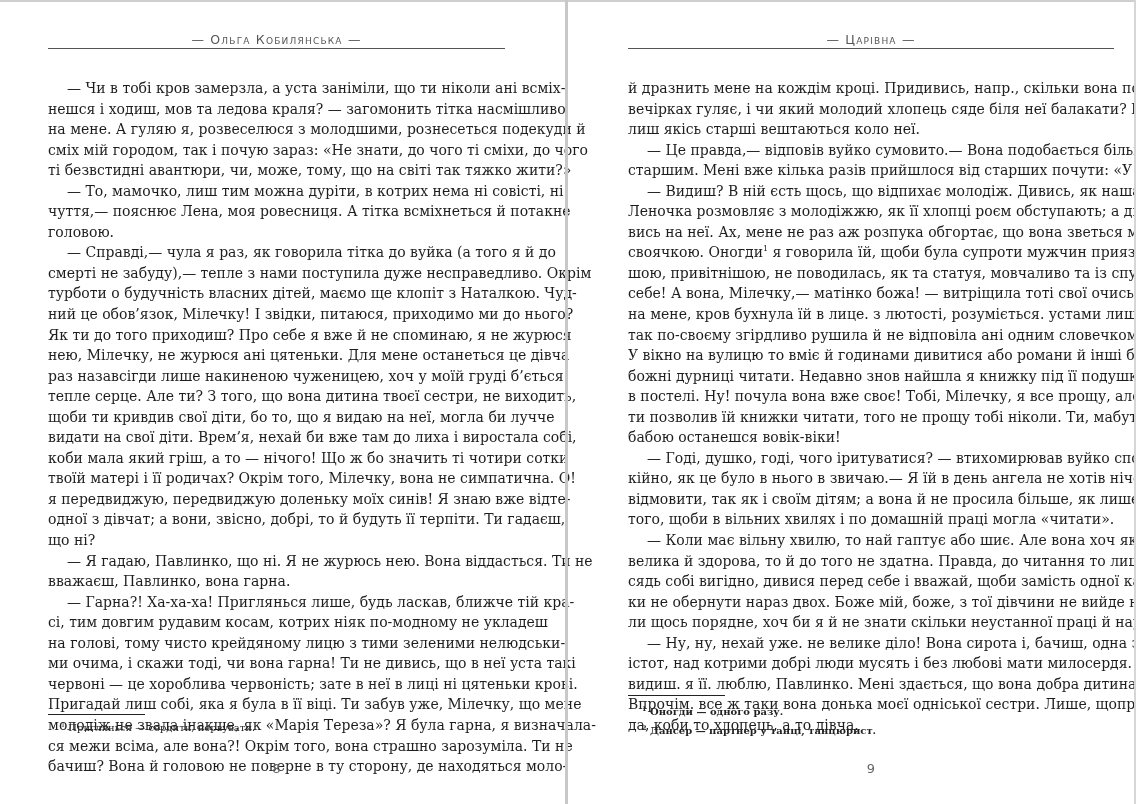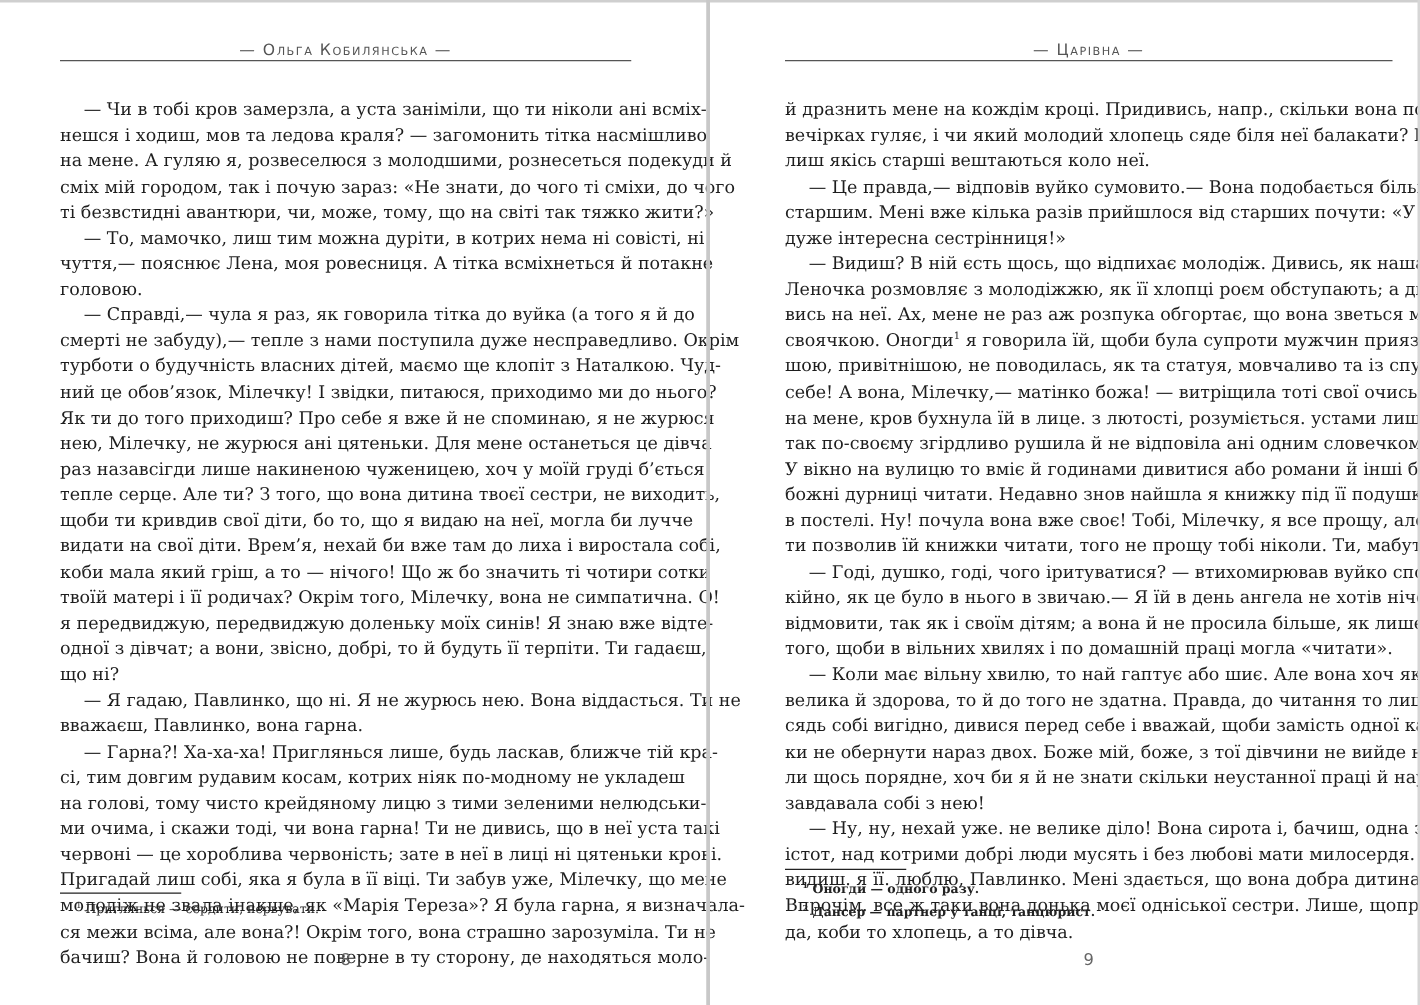--- a/index.html
+++ b/index.html
@@ -91,43 +91,42 @@
 
 <div class="page right">
   <div class="runhead" style="left:60px; width:486px;">— Царівна —</div>
   <div class="headrule" style="left:60px; width:486px;"></div>
   <div class="body-text" id="right-body" style="left:60px; width:486px;">
       <span class="ln"><span>й дразнить мене на кождім кроці. Придивись, напр., скільки вона по</span></span>
       <span class="ln"><span>вечірках гуляє, і чи який молодий хлопець сяде біля неї балакати? Все</span></span>
       <span class="ln last"><span>лиш якісь старші вештаються коло неї.</span></span>
       <span class="ln ind"><span>— Це правда,— відповів вуйко сумовито.— Вона подобається більше</span></span>
       <span class="ln"><span>старшим. Мені вже кілька разів прийшлося від старших почути: «У вас</span></span>
-      <span class="ln last"><span>дуже інтересна сестрінниця!»</span></span>
       <span class="ln ind"><span>— Видиш? В ній єсть щось, що відпихає молодіж. Дивись, як наша</span></span>
       <span class="ln"><span>Леночка розмовляє з молодіжжю, як її хлопці роєм обступають; а ди-</span></span>
       <span class="ln"><span>вись на неї. Ах, мене не раз аж розпука обгортає, що вона зветься моєю</span></span>
       <span class="ln"><span>своячкою. Оногди</span><sup>1</sup><span> я говорила їй, щоби була супроти мужчин приязні-</span></span>
       <span class="ln"><span>шою, привітнішою, не поводилась, як та статуя, мовчаливо та із спу-</span></span>
       <span class="ln"><span>себе! А вона, Мілечку,— матінко божа! — витріщила тоті свої очиська</span></span>
       <span class="ln"><span>на мене, кров бухнула їй в лице. з лютості, розуміється. устами лише</span></span>
       <span class="ln"><span>так по-своєму згірдливо рушила й не відповіла ані одним словечком!</span></span>
       <span class="ln"><span>У вікно на вулицю то вміє й годинами дивитися або романи й інші без-</span></span>
       <span class="ln"><span>божні дурниці читати. Недавно знов найшла я книжку під її подушкою</span></span>
       <span class="ln"><span>в постелі. Ну! почула вона вже своє! Тобі, Мілечку, я все прощу, але що</span></span>
       <span class="ln"><span>ти позволив їй книжки читати, того не прощу тобі ніколи. Ти, мабуть,</span></span>
+      <span class="ln last"><span>бабою останешся вовік-віки!</span></span>
       <span class="ln ind"><span>— Годі, душко, годі, чого іритуватися? — втихомирював вуйко спо-</span></span>
       <span class="ln"><span>кійно, як це було в нього в звичаю.— Я їй в день ангела не хотів нічого</span></span>
       <span class="ln"><span>відмовити, так як і своїм дітям; а вона й не просила більше, як лише</span></span>
       <span class="ln last"><span>того, щоби в вільних хвилях і по домашній праці могла «читати».</span></span>
       <span class="ln ind"><span>— Коли має вільну хвилю, то най гаптує або шиє. Але вона хоч яка</span></span>
       <span class="ln"><span>велика й здорова, то й до того не здатна. Правда, до читання то лиш</span></span>
       <span class="ln"><span>сядь собі вигідно, дивися перед себе і вважай, щоби замість одної карт-</span></span>
       <span class="ln"><span>ки не обернути нараз двох. Боже мій, боже, з тої дівчини не вийде ніко-</span></span>
       <span class="ln"><span>ли щось порядне, хоч би я й не знати скільки неустанної праці й науки</span></span>
-      <span class="ln last"><span>завдавала собі з нею!</span></span>
       <span class="ln ind"><span>— Ну, ну, нехай уже. не велике діло! Вона сирота і, бачиш, одна з тих</span></span>
       <span class="ln"><span>істот, над котрими добрі люди мусять і без любові мати милосердя. Я.</span></span>
       <span class="ln"><span>видиш. я її. люблю, Павлинко. Мені здається, що вона добра дитина.</span></span>
       <span class="ln"><span>Впрочім. все ж таки вона донька моєї одніської сестри. Лише, щоправ-</span></span>
       <span class="ln last"><span>да, коби то хлопець, а то дівча.</span></span>
     </div>
   <div class="fnrule" style="left:60px; top:695px;"></div>
   <div class="footnotes" id="right-fn" style="left:74px; top:702px; width:460px; line-height:19px;font-weight:bold;">
       <div><sup>1</sup><span> Оногди — одного разу.</span></div>
       <div><sup>2</sup><span> Дансер — партнер у танці, танцюрист.</span></div>

